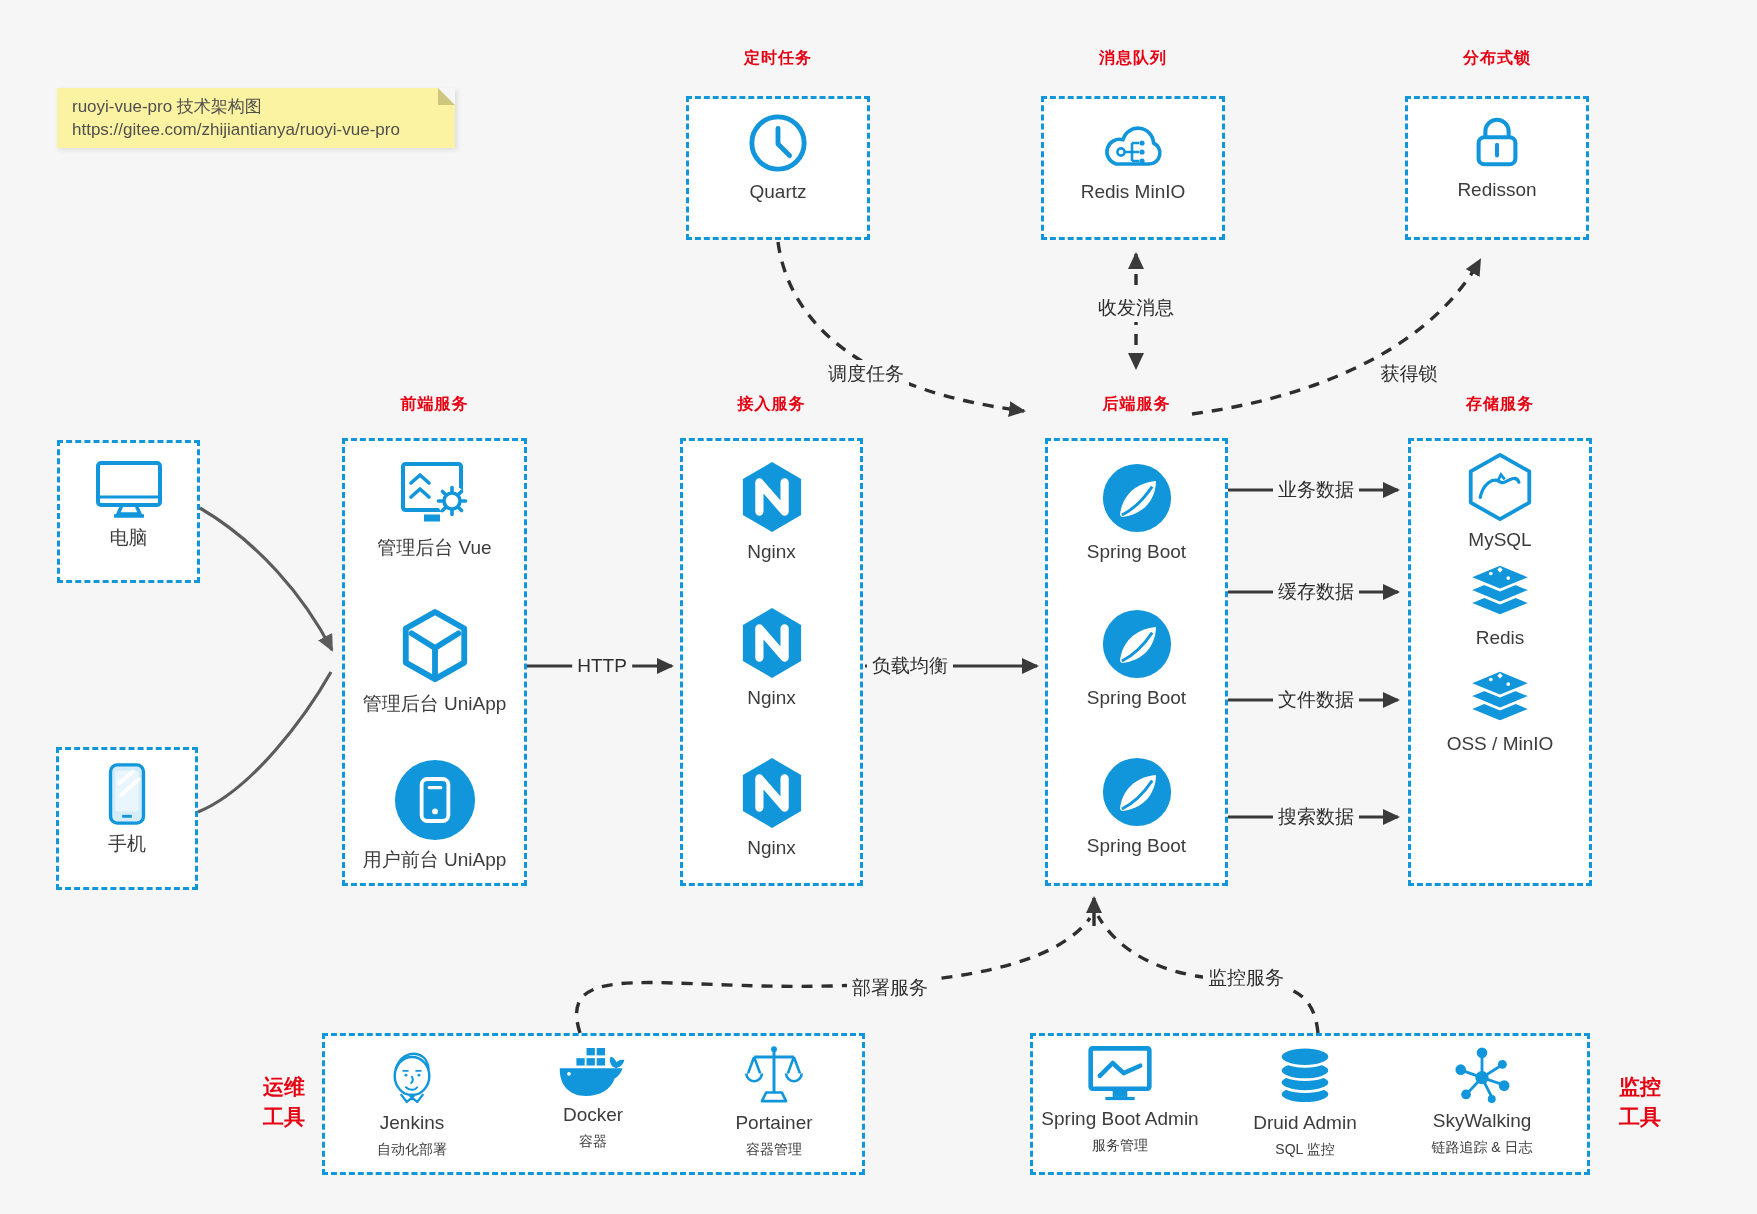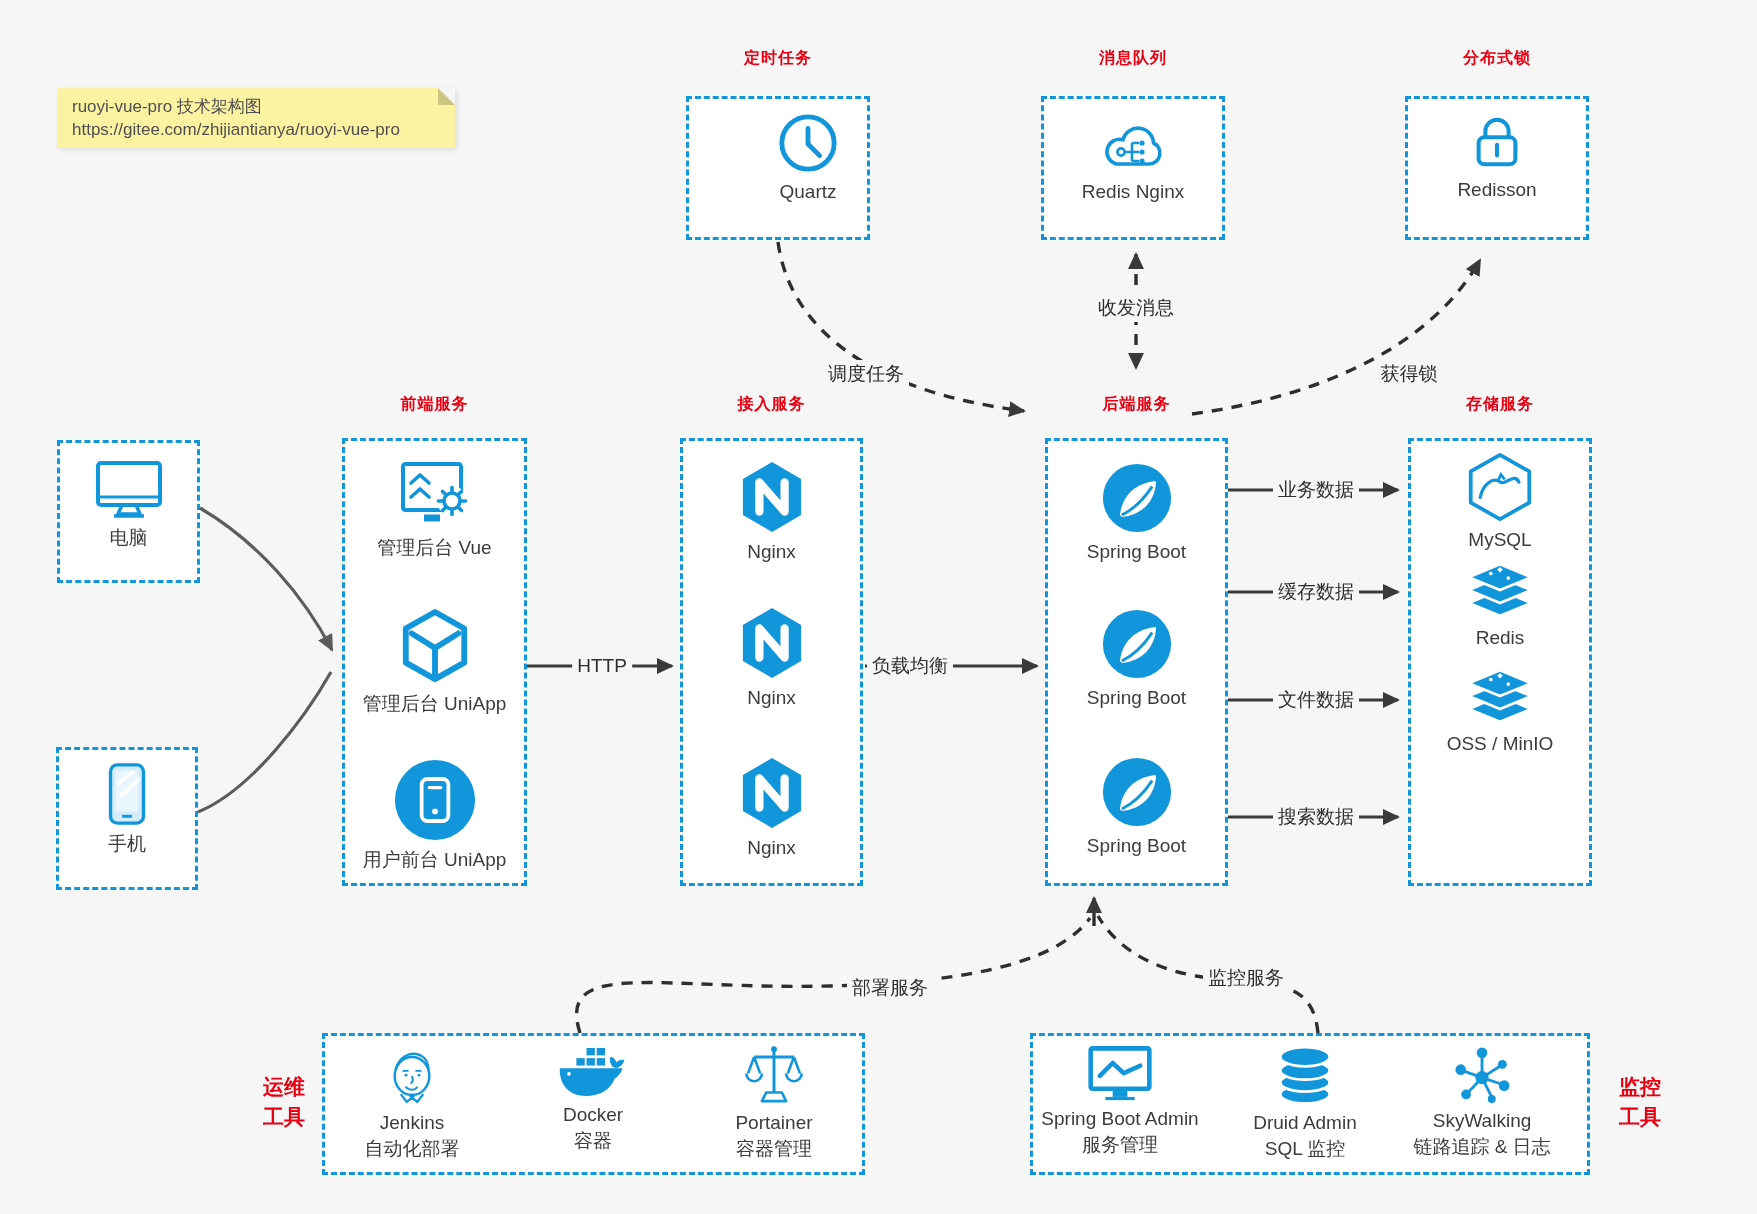--- a/index.html
+++ b/index.html
@@ -8,21 +8,21 @@
   .wires{position:absolute;left:0;top:0;z-index:3;pointer-events:none;}
   .dbox{position:absolute;box-sizing:border-box;background:#fff;
         border:3px dashed var(--accent-blue,#1296db);z-index:1;}
   .ctitle{position:absolute;z-index:2;text-align:center;font-size:16px;font-weight:bold;
           color:var(--title-red,#e60012);letter-spacing:1px;}
   .node{position:absolute;z-index:2;display:flex;flex-direction:column;align-items:center;
         gap:7px;text-align:center;}
   .nlabel{font-size:19px;color:var(--node-text,#3c3c3c);white-space:nowrap;line-height:22px;}
   .bnode{position:absolute;z-index:2;display:flex;flex-direction:column;align-items:center;gap:4px;}
   .btitle{font-size:19px;color:var(--node-text,#3c3c3c);white-space:nowrap;line-height:22px;}
-  .bsub{font-size:19px;color:var(--node-text,#3c3c3c);white-space:nowrap;line-height:22px;}
+  .bsub{font-size:14px;color:var(--node-text,#3c3c3c);white-space:nowrap;line-height:22px;}
   .elabel{position:absolute;z-index:4;transform:translate(-50%,-50%);font-size:19px;
           color:#2e2e2e;background:#f6f6f6;padding:1px 5px;white-space:nowrap;}
   .side-label{position:absolute;z-index:2;width:80px;text-align:center;font-size:21px;
               font-weight:bold;color:var(--title-red,#e60012);line-height:30px;}
   .note{position:absolute;left:57px;top:88px;width:398px;height:60px;z-index:2;
         background:var(--note-bg,#fbf3a2);box-shadow:2px 2px 5px rgba(0,0,0,.10);
         padding:7px 0 0 15px;box-sizing:border-box;}
   .note .nline{font-size:17px;color:#4f4f4f;line-height:23px;white-space:nowrap;}
   .note-fold{position:absolute;top:0;right:0;width:0;height:0;border-bottom:17px solid #cdc67f;
              border-right:17px solid #f6f6f6;}
@@ -68,21 +68,21 @@
   </svg>
 
   <div class="note">
     <div class="note-fold"></div>
     <div class="nline">ruoyi-vue-pro 技术架构图</div>
     <div class="nline">https://gitee.com/zhijiantianya/ruoyi-vue-pro</div>
   </div>
 
   <div class="ctitle" style="left:686px;top:48px;width:184px">定时任务</div>
   <div class="dbox" style="left:686px;top:96px;width:184px;height:144px"></div>
-  <div class="node" style="left:716px;top:112px;width:184px">
+  <div class="node" style="left:686px;top:112px;width:184px">
     <span>
       <svg width="62" height="62" viewBox="0 0 64 64">
         <circle cx="32" cy="32" r="27" fill="#fff" stroke="#1296db" stroke-width="5"></circle>
         <path d="M32 17 V33 L44 45" fill="none" stroke="#1296db" stroke-width="5" stroke-linecap="round" stroke-linejoin="round"></path>
       </svg>
     </span>
     <span class="nlabel">Quartz</span>
   </div>
 
   <div class="ctitle" style="left:1041px;top:48px;width:184px">消息队列</div>
@@ -95,21 +95,21 @@
           <circle cx="26" cy="36" r="3.6"></circle>
           <path d="M30 36 h7 M37 27 v18 M37 27 h7 M37 36 h7 M37 45 h7"></path>
         </g>
         <g fill="#1296db">
           <circle cx="47" cy="27" r="2.6"></circle>
             <circle cx="47" cy="36" r="2.6"></circle>
             <circle cx="47" cy="45" r="2.6"></circle>
         </g>
       </svg>
     </span>
-    <span class="nlabel">Redis Nginx</span>
+    <span class="nlabel">Redis MinIO</span>
   </div>
 
   <div class="ctitle" style="left:1405px;top:48px;width:184px">分布式锁</div>
   <div class="dbox" style="left:1405px;top:96px;width:184px;height:144px"></div>
   <div class="node" style="left:1405px;top:112px;width:184px">
     <span>
       <svg width="60" height="60" viewBox="0 0 60 62">
         <path d="M18 26 v-6 a12 12 0 0 1 24 0 v6" fill="none" stroke="#1296db" stroke-width="4.2"></path>
         <rect x="11" y="26" width="38" height="28" rx="6" fill="#fff" stroke="#1296db" stroke-width="4.2"></rect>
         <line x1="30" y1="34" x2="30" y2="45" stroke="#1296db" stroke-width="4.2" stroke-linecap="round"></line>

